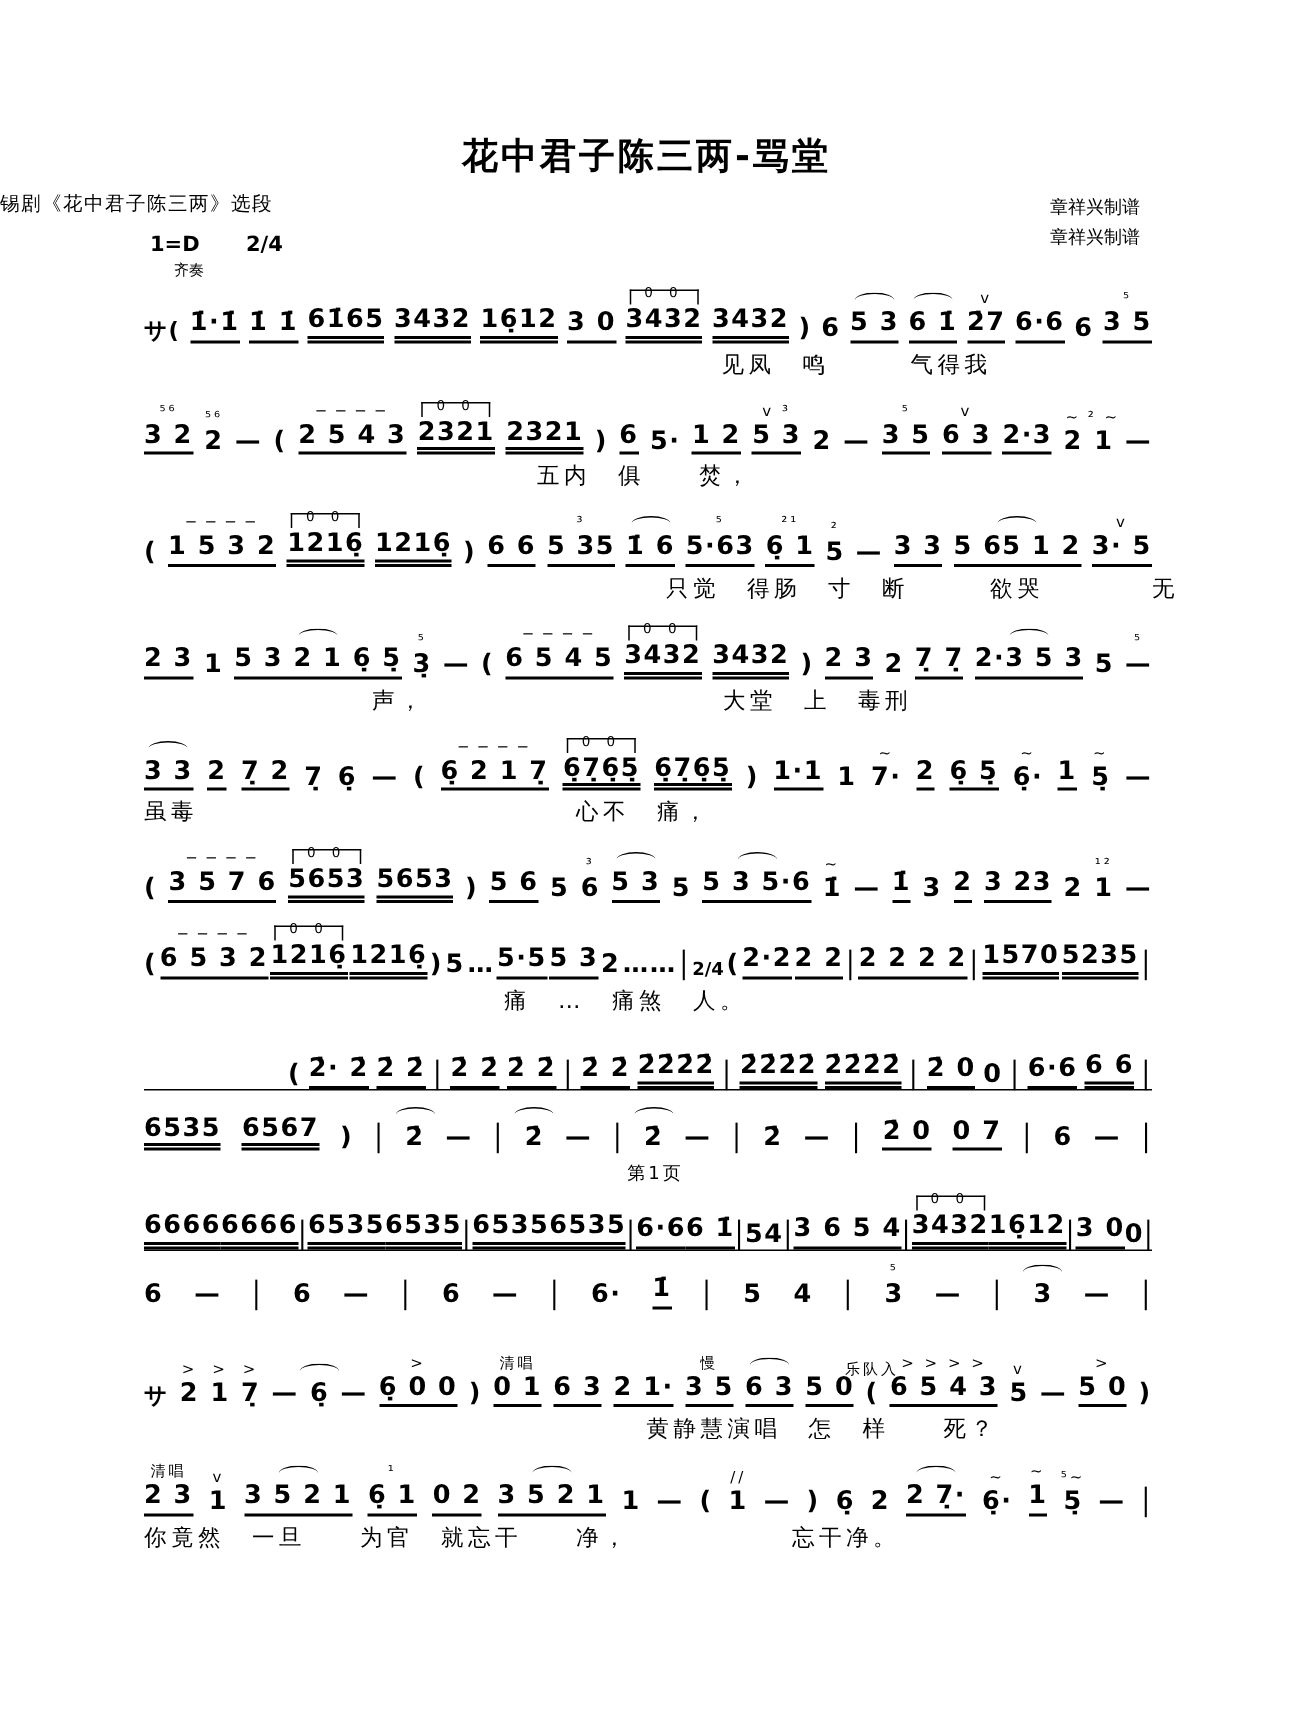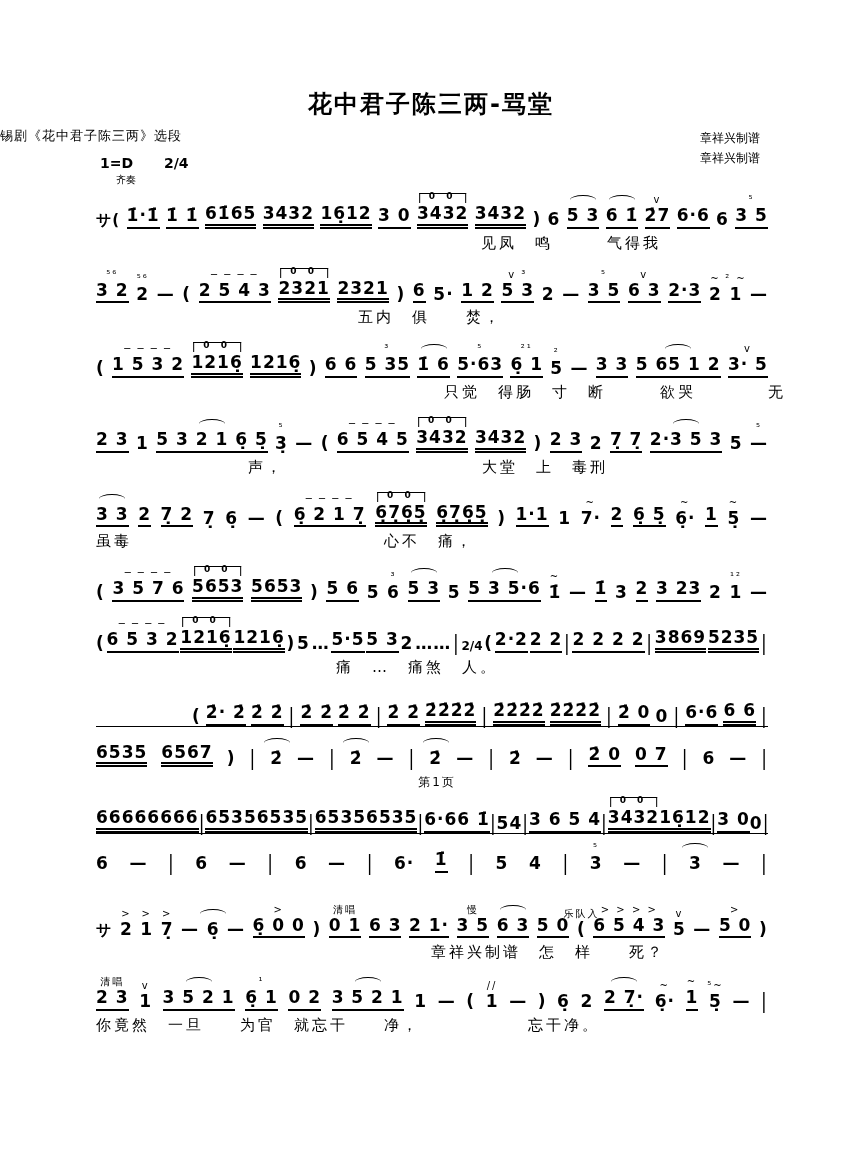--- a/index.html
+++ b/index.html
@@ -19,21 +19,21 @@
   .system{position:relative;margin-bottom:9px;}
   .notes{display:flex;justify-content:space-between;align-items:flex-end;padding-top:17px;}
   .tok{position:relative;font-weight:bold;font-size:17px;white-space:nowrap;letter-spacing:1px;line-height:1.1;}
   .tok.u1{border-bottom:2px solid #000;padding-bottom:2px;}
   .tok.u2{border-bottom:5px double #000;padding-bottom:1px;}
   .tok.bar{font-weight:normal;transform:scaleY(1.2);}
   .tok.pre{font-weight:bold;font-size:15px;}
   .tok.ts{font-size:12px;letter-spacing:0;}
   .mark{position:absolute;bottom:calc(100% + 1px);left:50%;transform:translateX(-50%);
         font-size:10px;font-weight:normal;letter-spacing:2px;white-space:nowrap;line-height:1;}
-  .mark.rep{font-size:9px;line-height:3px;padding:1px 9px 5px;border:1px solid #000;border-bottom:none;letter-spacing:4px;font-weight:bold;}
+  .mark.rep{font-size:9px;line-height:3px;padding:1px 9px 5px;border:1px solid #000;border-bottom:none;letter-spacing:4px;}
   .mark.arc{width:26px;height:9px;border-top:1.8px solid #000;border-radius:50% 50% 0 0;}
   .lyrics{font-size:15px;margin-top:5px;letter-spacing:3px;white-space:pre;}
   .system.pair-top{margin-bottom:2px;}
   .system.pair-top .notes{padding-top:15px;}
   .system.indent .notes{padding-left:96px;}
   .system.ruled .notes{border-top:1.5px solid #000;padding-top:16px;margin-top:-2px;}
   .system.gap-big{margin-bottom:26px;}
   .footer{position:absolute;left:0;right:0;bottom:58px;text-align:center;font-size:12px;letter-spacing:2px;padding-left:12px;}
 </style>
 </head>
@@ -206,21 +206,21 @@
           <span class="tok">2</span>
           <span class="tok">……</span>
           <span class="tok bar">|</span>
           <span class="tok ts">2/4</span>
           <span class="tok">(</span>
           <span class="tok u1">2·2</span>
           <span class="tok u1">2 2</span>
           <span class="tok bar">|</span>
           <span class="tok u1">2 2 2 2</span>
           <span class="tok bar">|</span>
-          <span class="tok u2">3869</span>
+          <span class="tok u2">1570</span>
           <span class="tok u2">5235</span>
           <span class="tok bar">|</span>
         </div>
         <div class="lyrics" style="padding-left: 240px;">痛　…　痛煞　人。</div>
       </div>
       <div class="system pair-top indent">
         <div class="notes">
           <span class="tok">(</span>
           <span class="tok u1">2̇· 2̇</span>
           <span class="tok u1">2̇ 2̇</span>
@@ -337,21 +337,21 @@
           <span class="tok u1"><span class="mark">慢</span>3 5</span>
           <span class="tok u1"><span class="mark arc"></span>6 3</span>
           <span class="tok u1">5 0</span>
           <span class="tok"><span class="mark">乐队入</span>(</span>
           <span class="tok u1"><span class="mark">&gt; &gt; &gt; &gt;</span>6 5 4 3</span>
           <span class="tok"><span class="mark">v</span>5</span>
           <span class="tok">—</span>
           <span class="tok u1"><span class="mark">&gt;</span>5 0</span>
           <span class="tok">)</span>
         </div>
-        <div class="lyrics" style="padding-left: 335px;">章祥兴制谱　怎　样　　死？</div>
+        <div class="lyrics" style="padding-left: 335px;">黄静慧演唱　怎　样　　死？</div>
       </div>
       <div class="system">
         <div class="notes">
           <span class="tok u1"><span class="mark">清唱</span>2 3</span>
           <span class="tok"><span class="mark">v</span>1</span>
           <span class="tok u1"><span class="mark arc"></span>3 5 2 1</span>
           <span class="tok u1"><span class="mark">¹</span>6̣ 1</span>
           <span class="tok u1">0 2</span>
           <span class="tok u1"><span class="mark arc"></span>3 5 2 1</span>
           <span class="tok">1</span>

